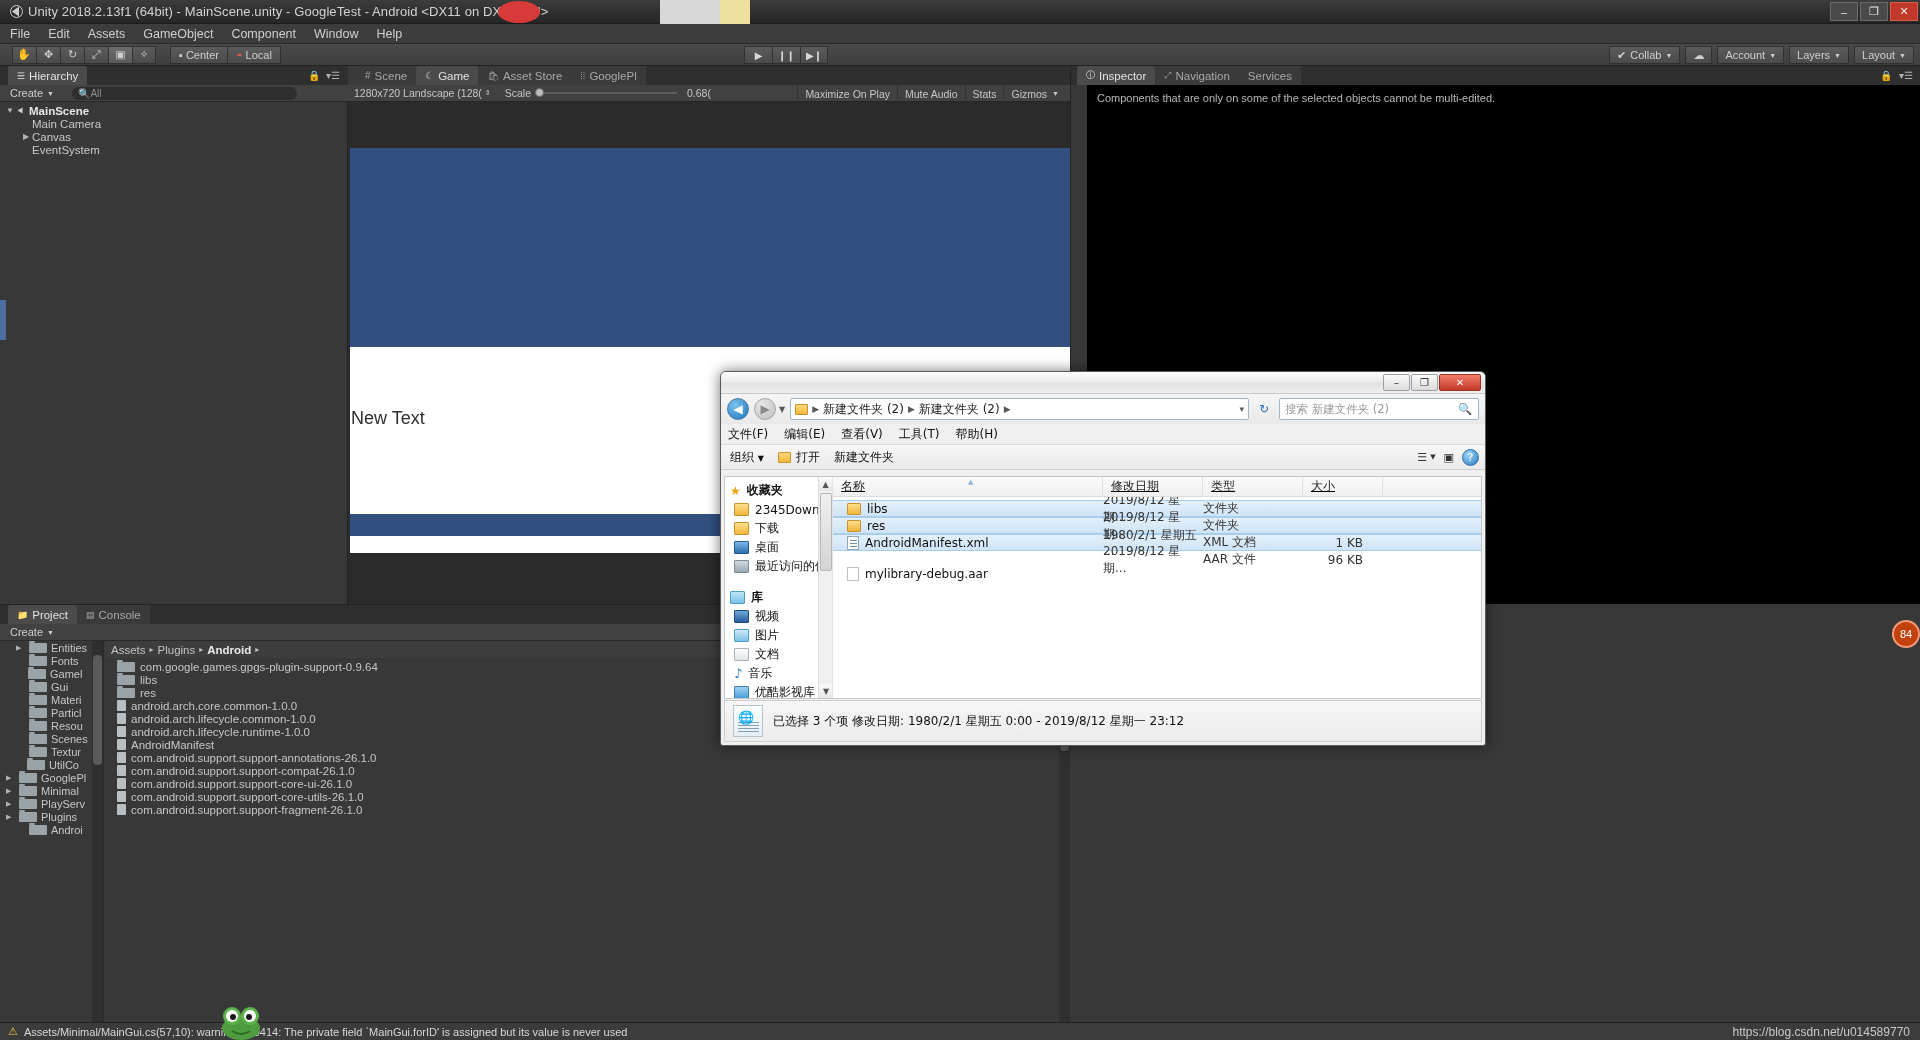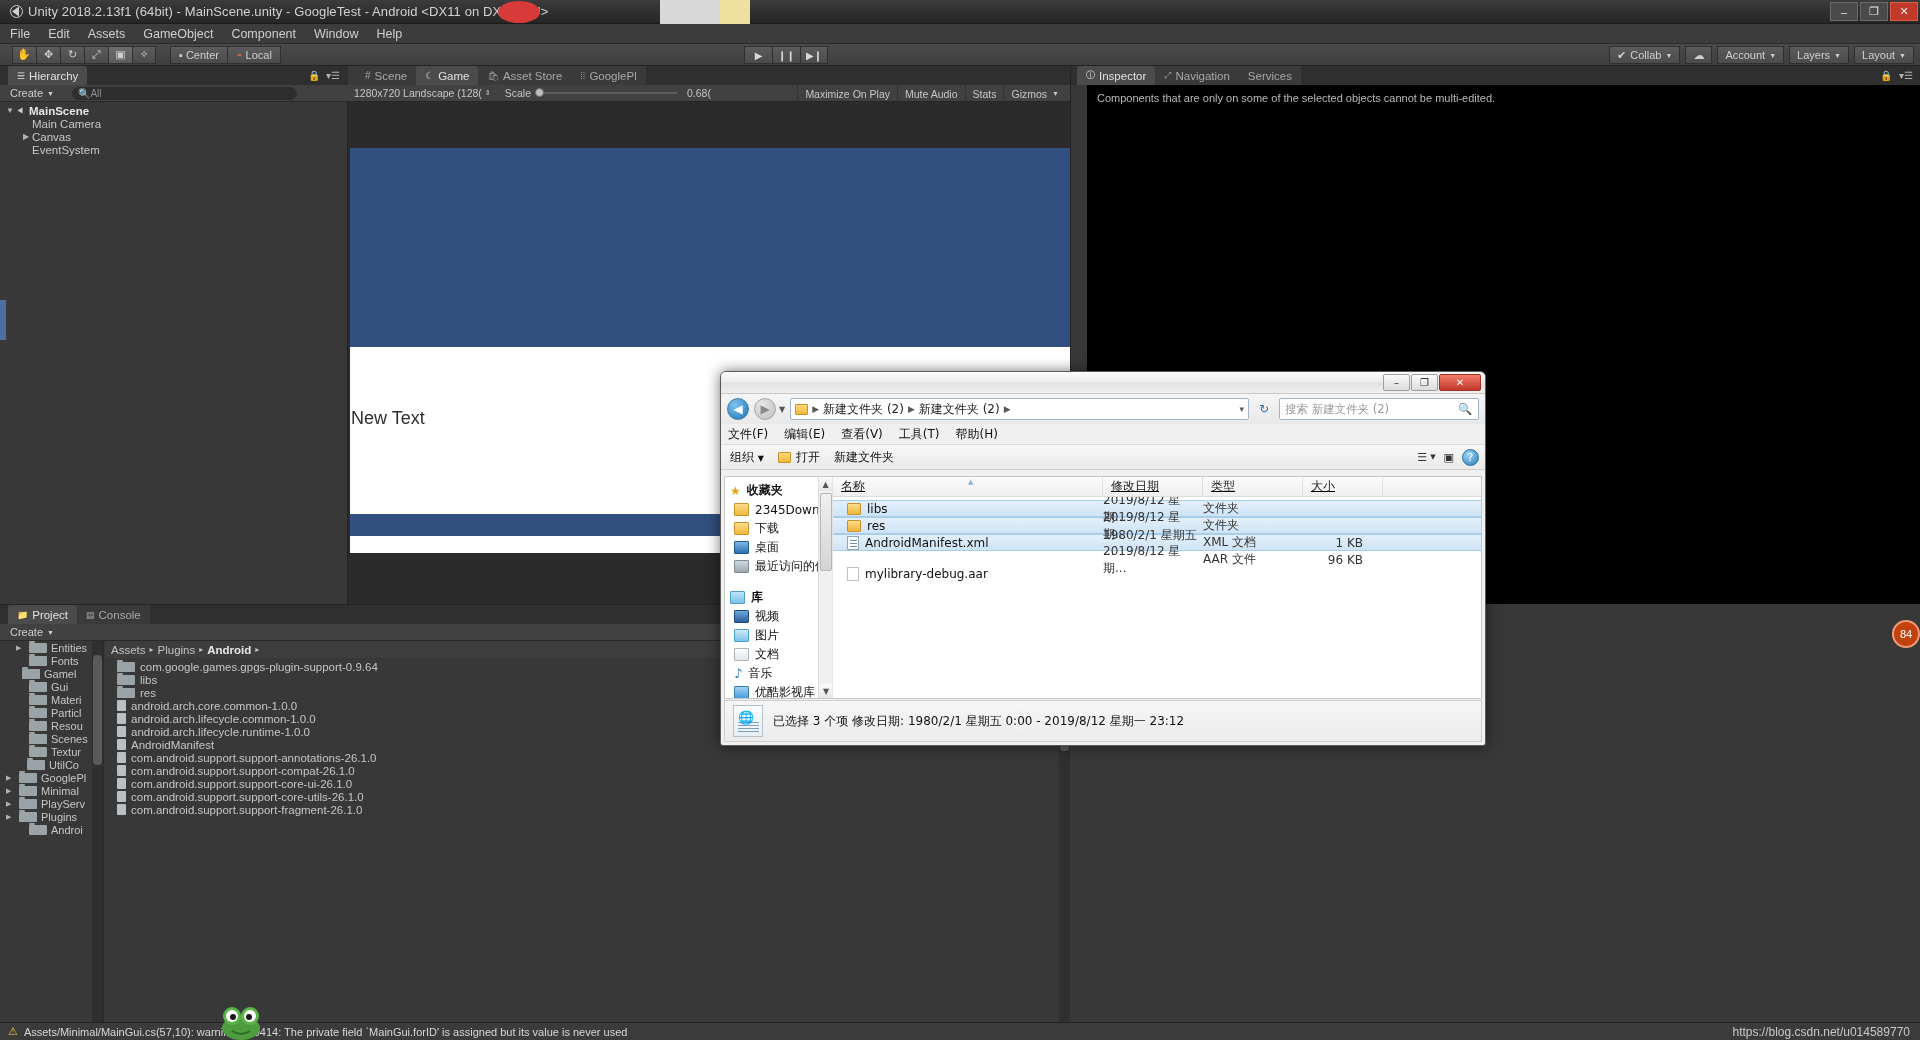--- a/index.html
+++ b/index.html
@@ -494,21 +494,21 @@
             <div class="lrow" style="padding-left: 16px;">
               <span style="width: 9px; font-size: 7px; color: rgb(176, 176, 176); flex: 0 0 auto;">▶</span>
               <span class="ficon tab"></span>
               <span>Entities</span>
             </div>
             <div class="lrow" style="padding-left: 16px;">
               <span style="width: 9px; font-size: 7px; color: rgb(176, 176, 176); flex: 0 0 auto;"></span>
               <span class="ficon tab"></span>
               <span>Fonts</span>
             </div>
-            <div class="lrow" style="padding-left: 9px;">
+            <div class="lrow" style="padding-left: 15px;">
               <span style="width: 9px; font-size: 7px; color: rgb(176, 176, 176); flex: 0 0 auto;"></span>
               <span class="ficon tab"></span>
               <span>Gamel</span>
             </div>
             <div class="lrow" style="padding-left: 16px;">
               <span style="width: 9px; font-size: 7px; color: rgb(176, 176, 176); flex: 0 0 auto;"></span>
               <span class="ficon tab"></span>
               <span>Gui</span>
             </div>
             <div class="lrow" style="padding-left: 16px;">

